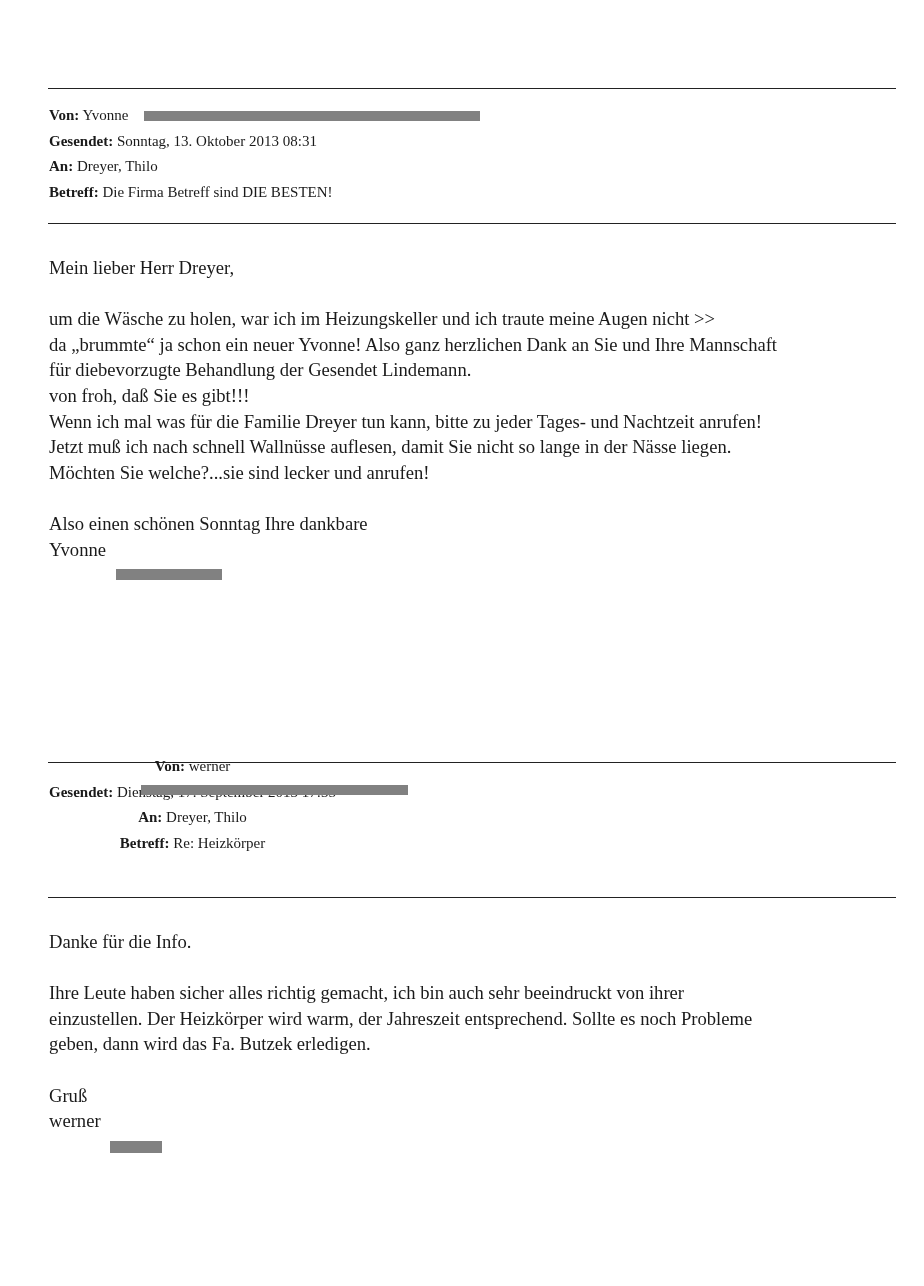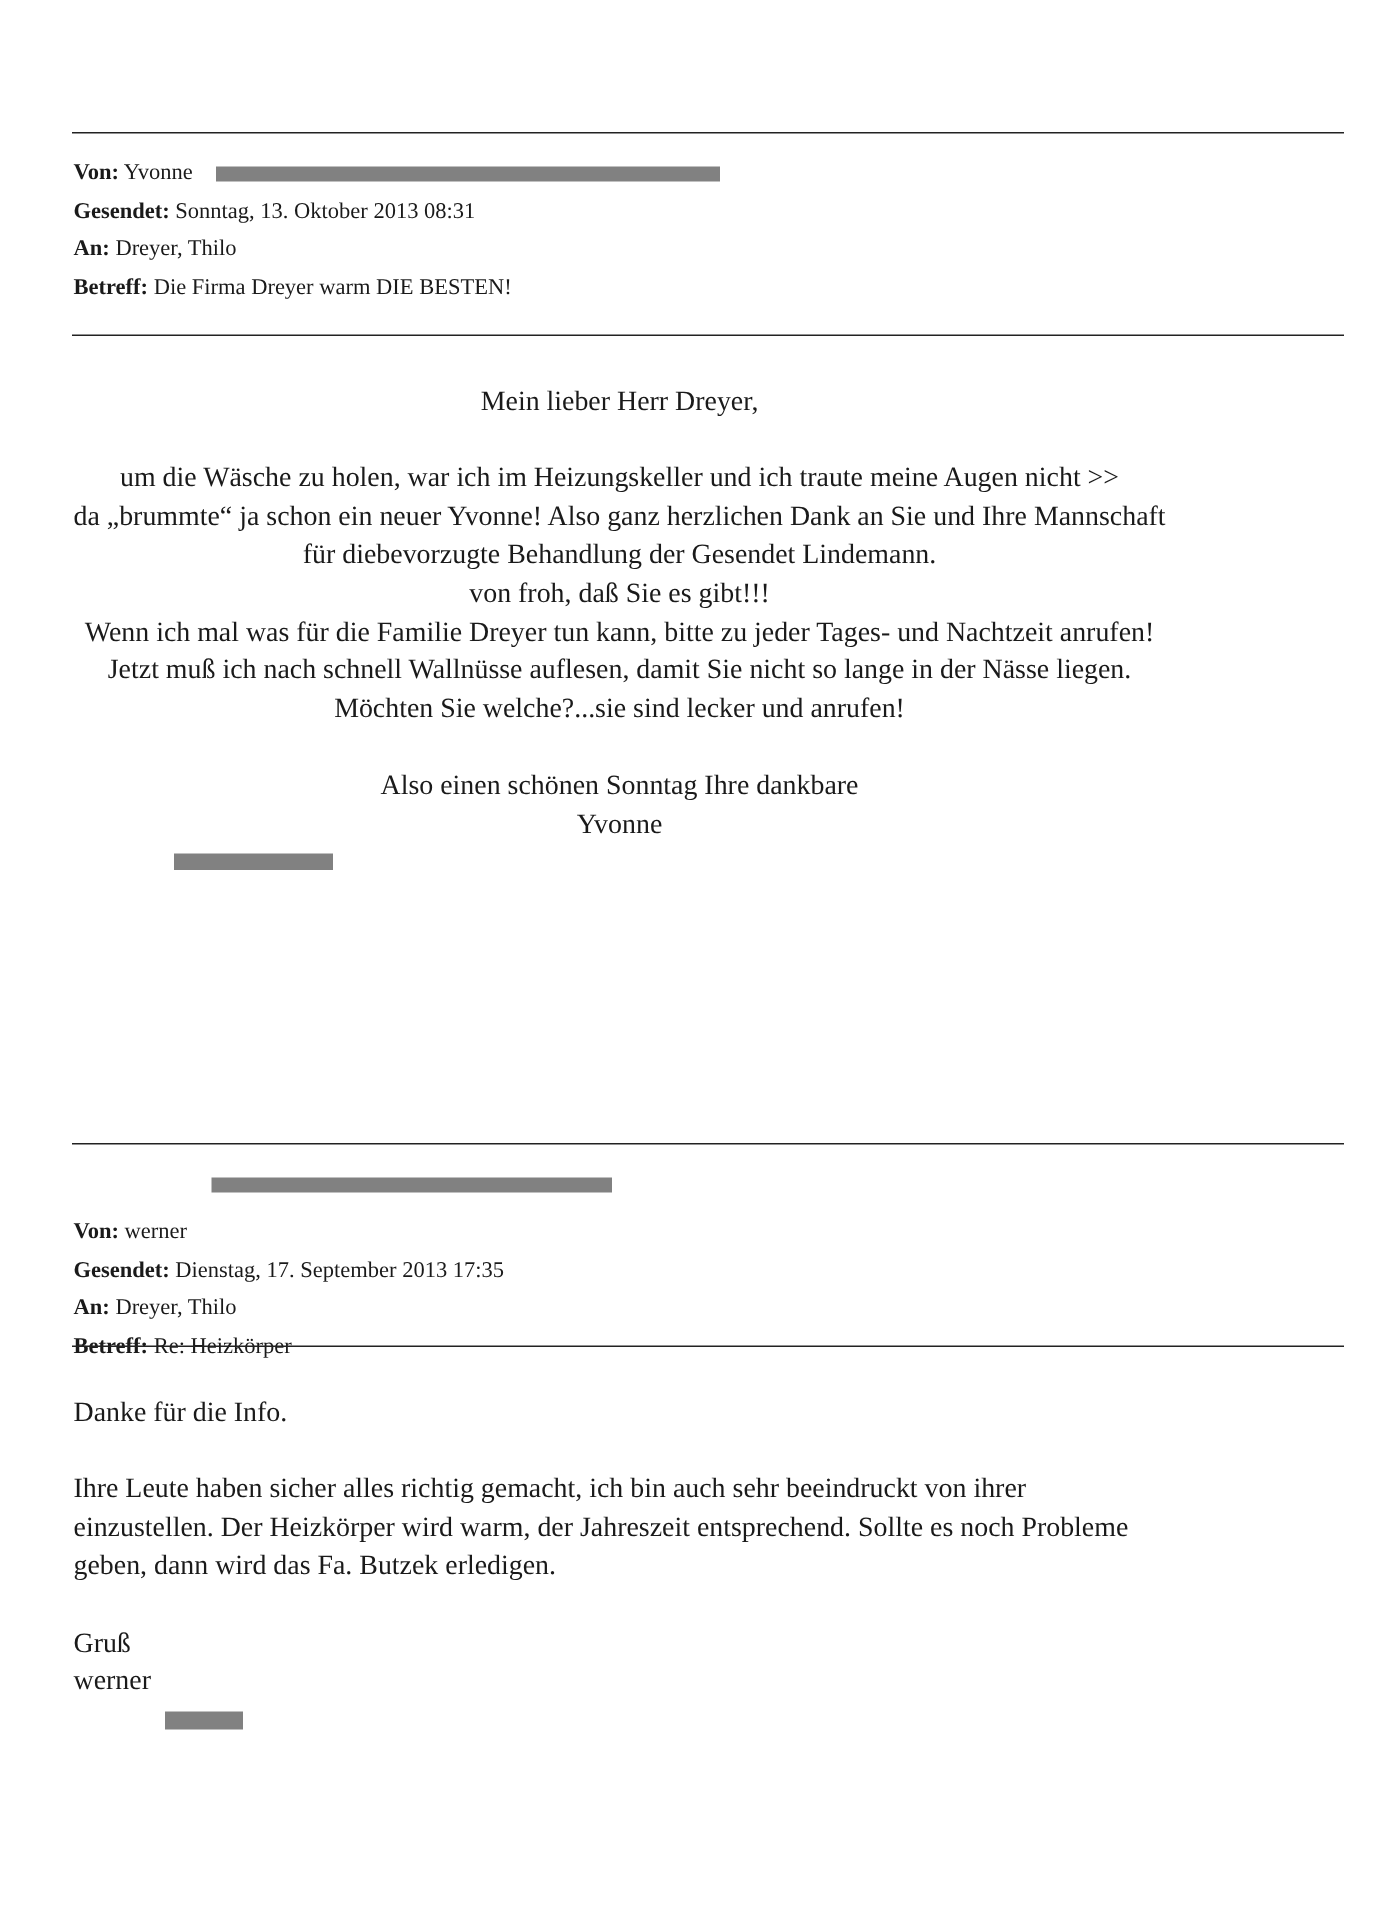--- a/index.html
+++ b/index.html
@@ -30,46 +30,46 @@
   <div class="row">
     <span class="lbl">Gesendet:</span>
     <span>Sonntag, 13. Oktober 2013 08:31</span>
   </div>
   <div class="row">
     <span class="lbl">An:</span>
     <span>Dreyer, Thilo</span>
   </div>
   <div class="row">
     <span class="lbl">Betreff:</span>
-    <span>Die Firma Dreyer warm DIE BESTEN!</span>
+    <span>Die Firma Betreff sind DIE BESTEN!</span>
   </div>
 </div>
 <div class="redact" style="left:144px; top:111px; width:336px; height:10px;"></div>
 
 <div class="rule" style="top:223px;"></div>
 
-<div class="body-text" style="top:255px;text-align:center;">
+<div class="body-text" style="top:255px;">
   <p>Mein lieber Herr Dreyer,</p>
   <div class="gap"></div>
   <p>um die Wäsche zu holen, war ich im Heizungskeller und ich traute meine Augen nicht &gt;&gt;</p>
   <p>da „brummte“ ja schon ein neuer Yvonne! Also ganz herzlichen Dank an Sie und Ihre Mannschaft</p>
   <p>für diebevorzugte Behandlung der Gesendet Lindemann.</p>
   <p>von froh, daß Sie es gibt!!!</p>
   <p>Wenn ich mal was für die Familie Dreyer tun kann, bitte zu jeder Tages- und Nachtzeit anrufen!</p>
   <p>Jetzt muß ich nach schnell Wallnüsse auflesen, damit Sie nicht so lange in der Nässe liegen.</p>
   <p>Möchten Sie welche?...sie sind lecker und anrufen!</p>
   <div class="gap"></div>
   <p>Also einen schönen Sonntag Ihre dankbare</p>
   <p>Yvonne</p>
 </div>
 <div class="redact" style="left:116px; top:569px; width:106px; height:11px;"></div>
 
 <div class="rule" style="top:762px;"></div>
 
-<div class="hdr" style="top:809px;">
+<div class="hdr" style="top:754px;text-align:center;">
   <div class="row">
     <span class="lbl">Von:</span>
     <span>werner</span>
   </div>
   <div class="row">
     <span class="lbl">Gesendet:</span>
     <span>Dienstag, 17. September 2013 17:35</span>
   </div>
   <div class="row">
     <span class="lbl">An:</span>

